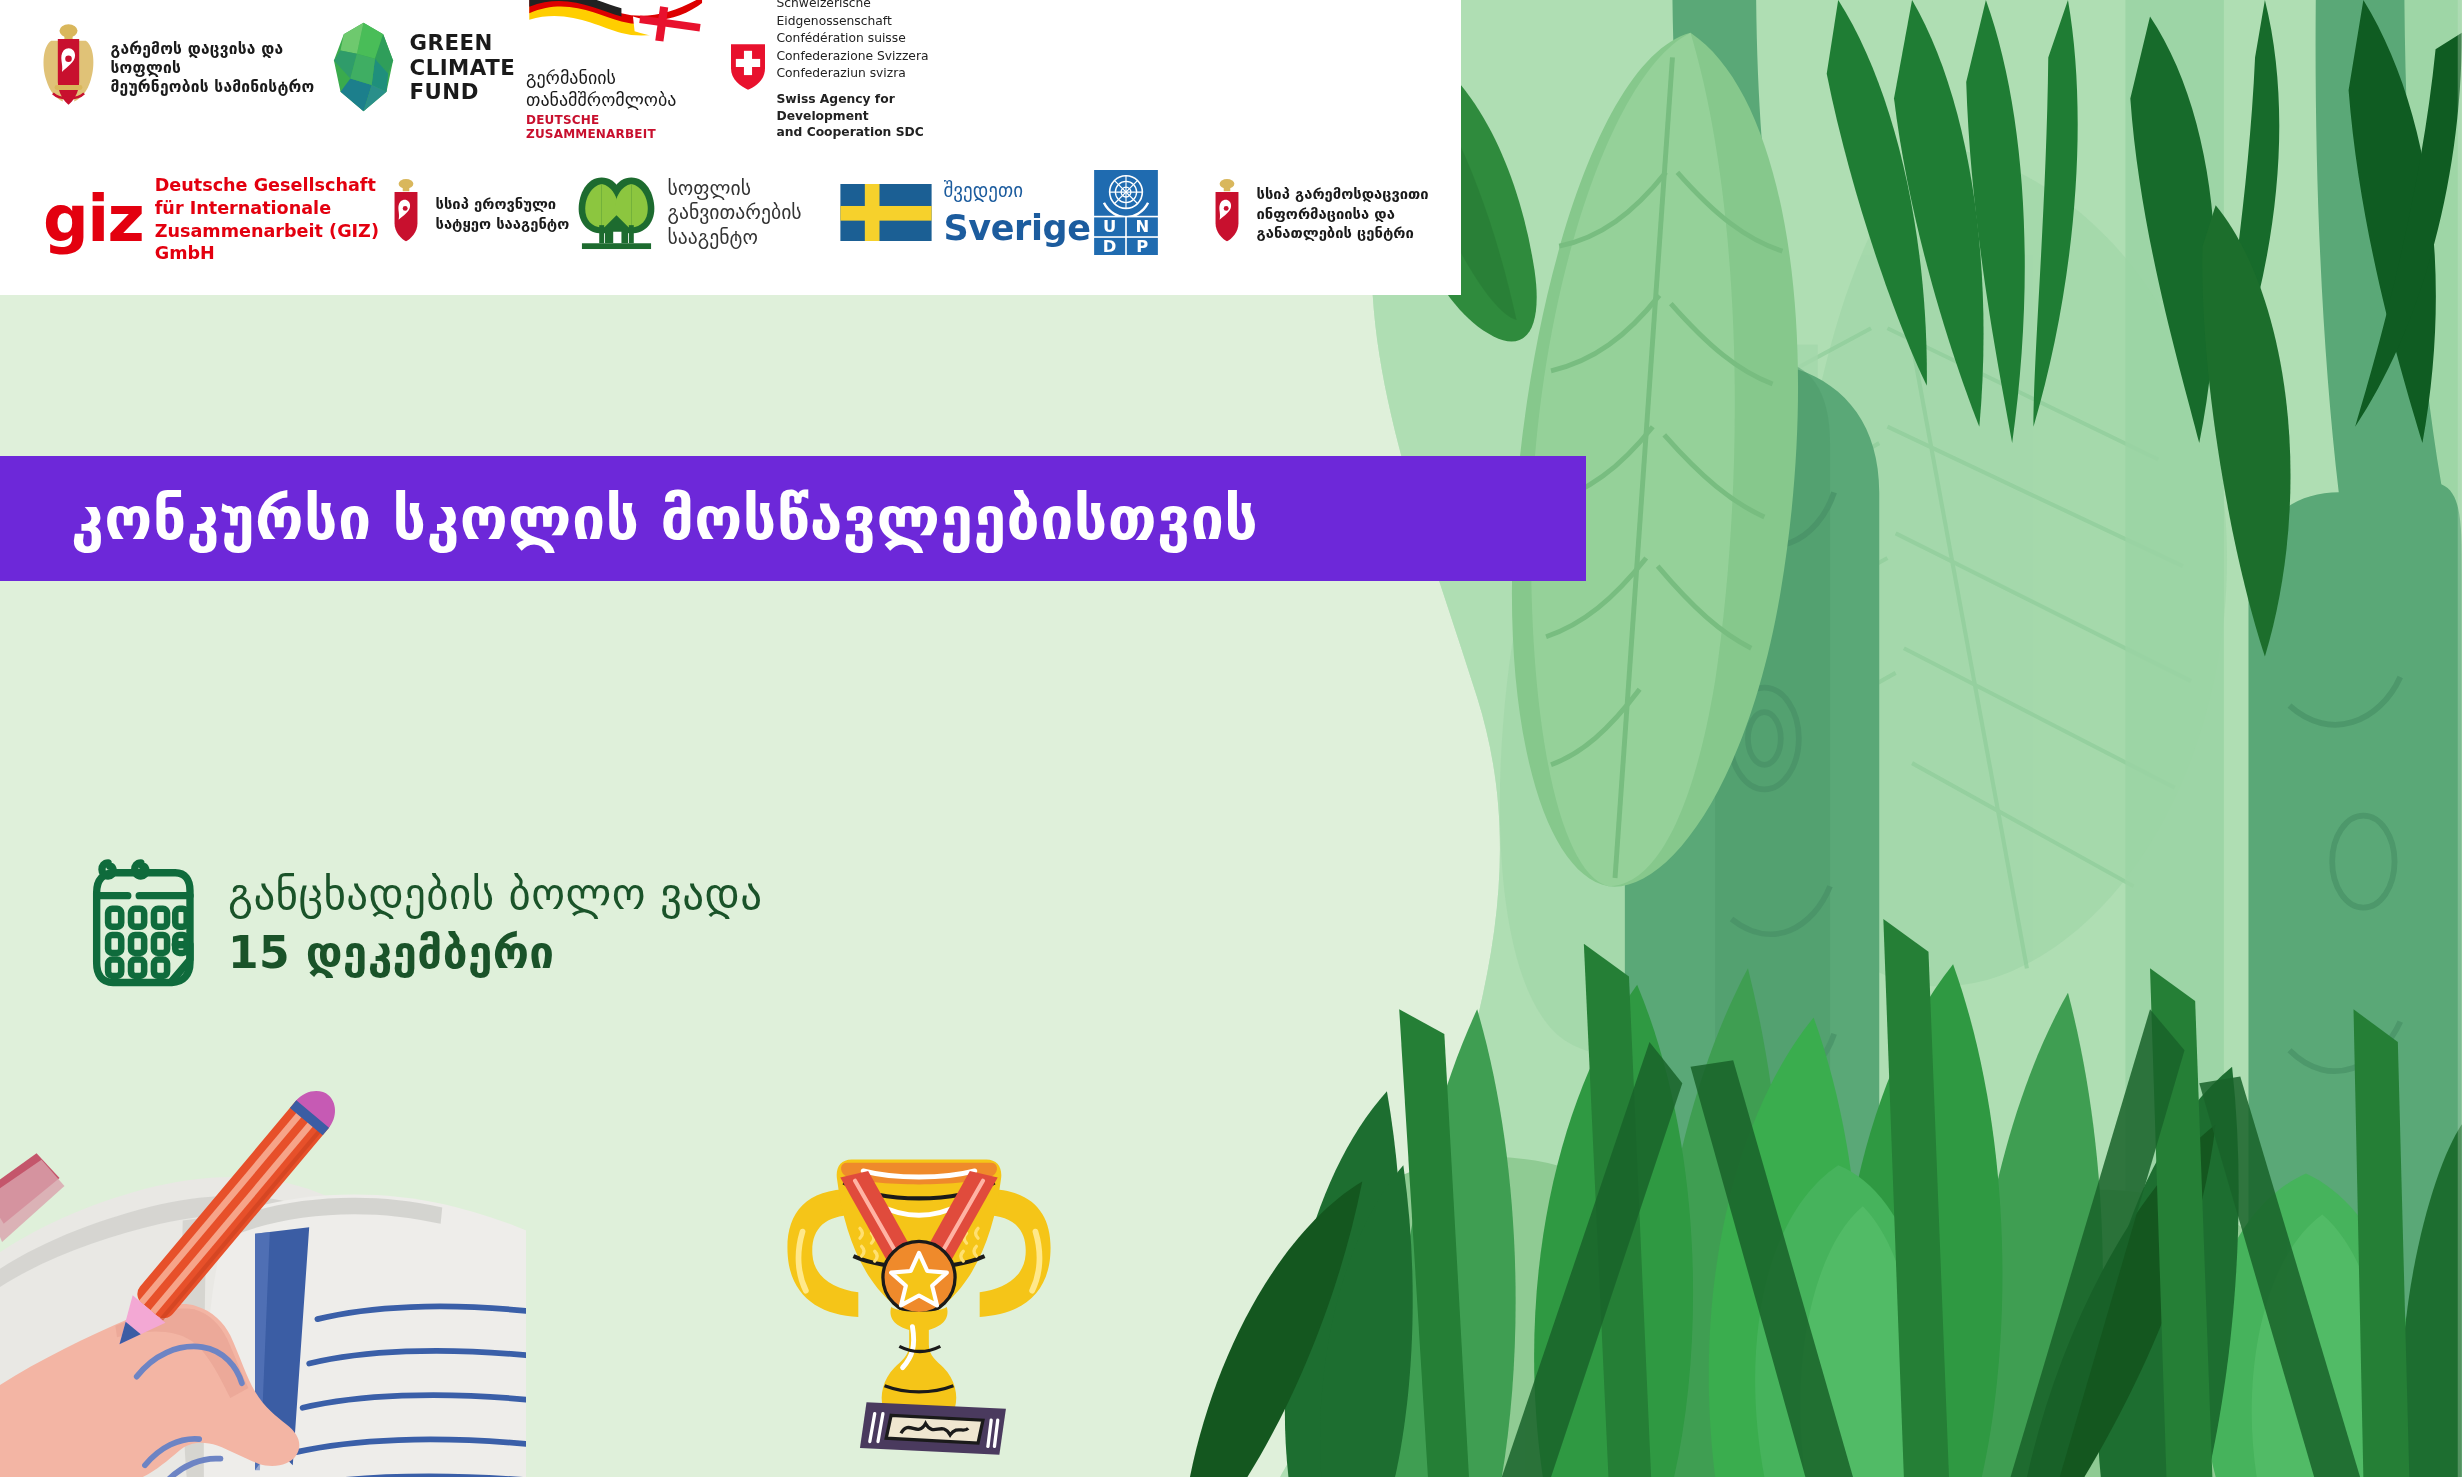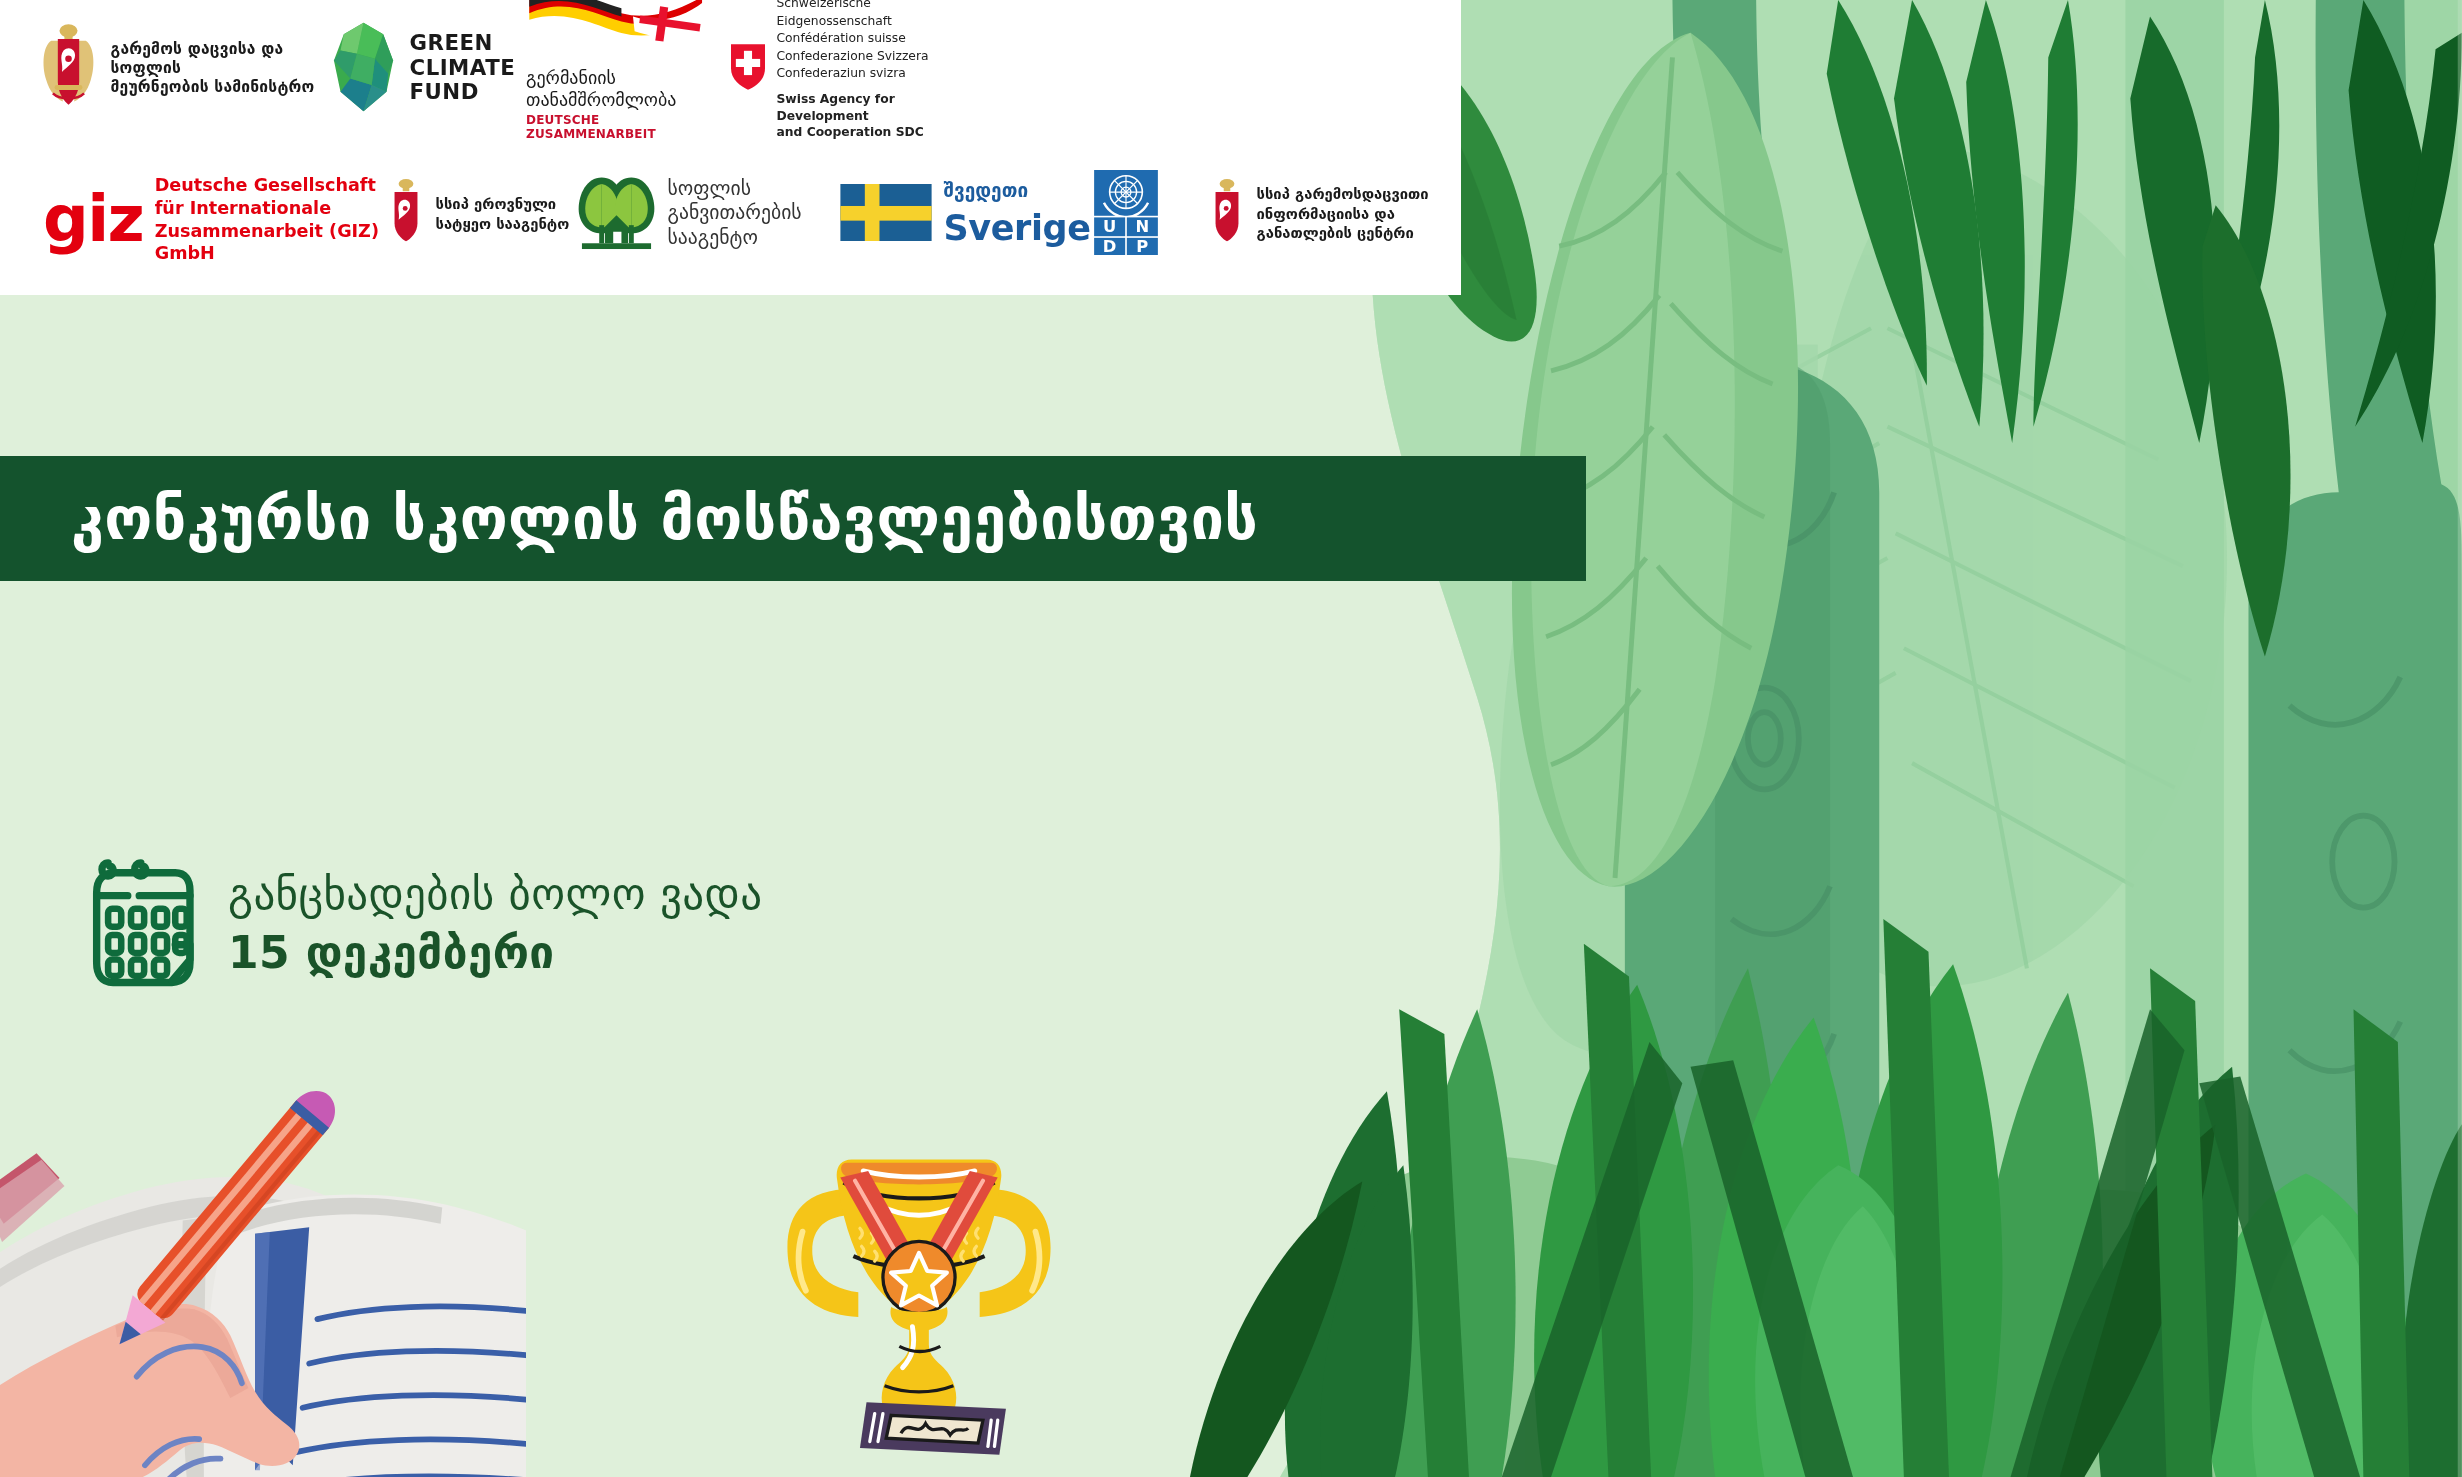--- a/index.html
+++ b/index.html
@@ -67,41 +67,41 @@
   .t-gov{font-size:15.6px;font-weight:700;letter-spacing:0.2px;}
   .t-gcf{font-size:21.3px;font-weight:700;line-height:1.16;letter-spacing:0.5px;}
   .t-germany{font-size:18px;font-weight:400;line-height:1.18;}
   .t-germany .sub{display:block;font-size:12px;font-weight:700;color:#c8102e;letter-spacing:0.2px;margin-top:3.3px;}
   .t-swiss{font-size:12.3px;line-height:1.42;color:#222;}
   .t-swiss .bold{display:block;font-weight:700;margin-top:8.2px;line-height:1.35;}
   .t-giz{font-size:17.6px;font-weight:700;line-height:1.3;color:#e3000f;}
   .t-forestry{font-size:14.8px;font-weight:700;line-height:1.3;}
   .t-rural{font-size:19.7px;font-weight:400;line-height:1.22;color:#333;}
   .t-sverige{line-height:1;}
-  .t-sverige .sv-ka{display:block;font-size:19px;color:#1c5c9e;font-weight:700;}
+  .t-sverige .sv-ka{display:block;font-size:19px;color:#1c5c9e;font-weight:400;}
   .t-sverige .sv-en{display:block;font-size:35px;color:#1c5c9e;font-weight:700;letter-spacing:-0.4px;margin-top:-1.6px;}
   .t-eiec{font-size:14.8px;font-weight:700;line-height:1.32;}
 
   .giz-word{
     font-size:64px;
     font-weight:700;
     color:#e3000f;
     line-height:.82;
     letter-spacing:-1.6px;
     font-family:"DejaVu Sans","Liberation Sans",sans-serif;
   }
 
   
   .headline-banner{
     position:absolute;
     left:0;
     top:456px;
     width:1586px;
     height:125px;
-    background:#14532d;
+    background:#6d28d9;
     z-index:25;
     display:flex;
     align-items:center;
   }
   .headline-text{
     color:#ffffff;
     font-size:59px;
     font-weight:700;
     letter-spacing:0.4px;
     margin-left:71px;

